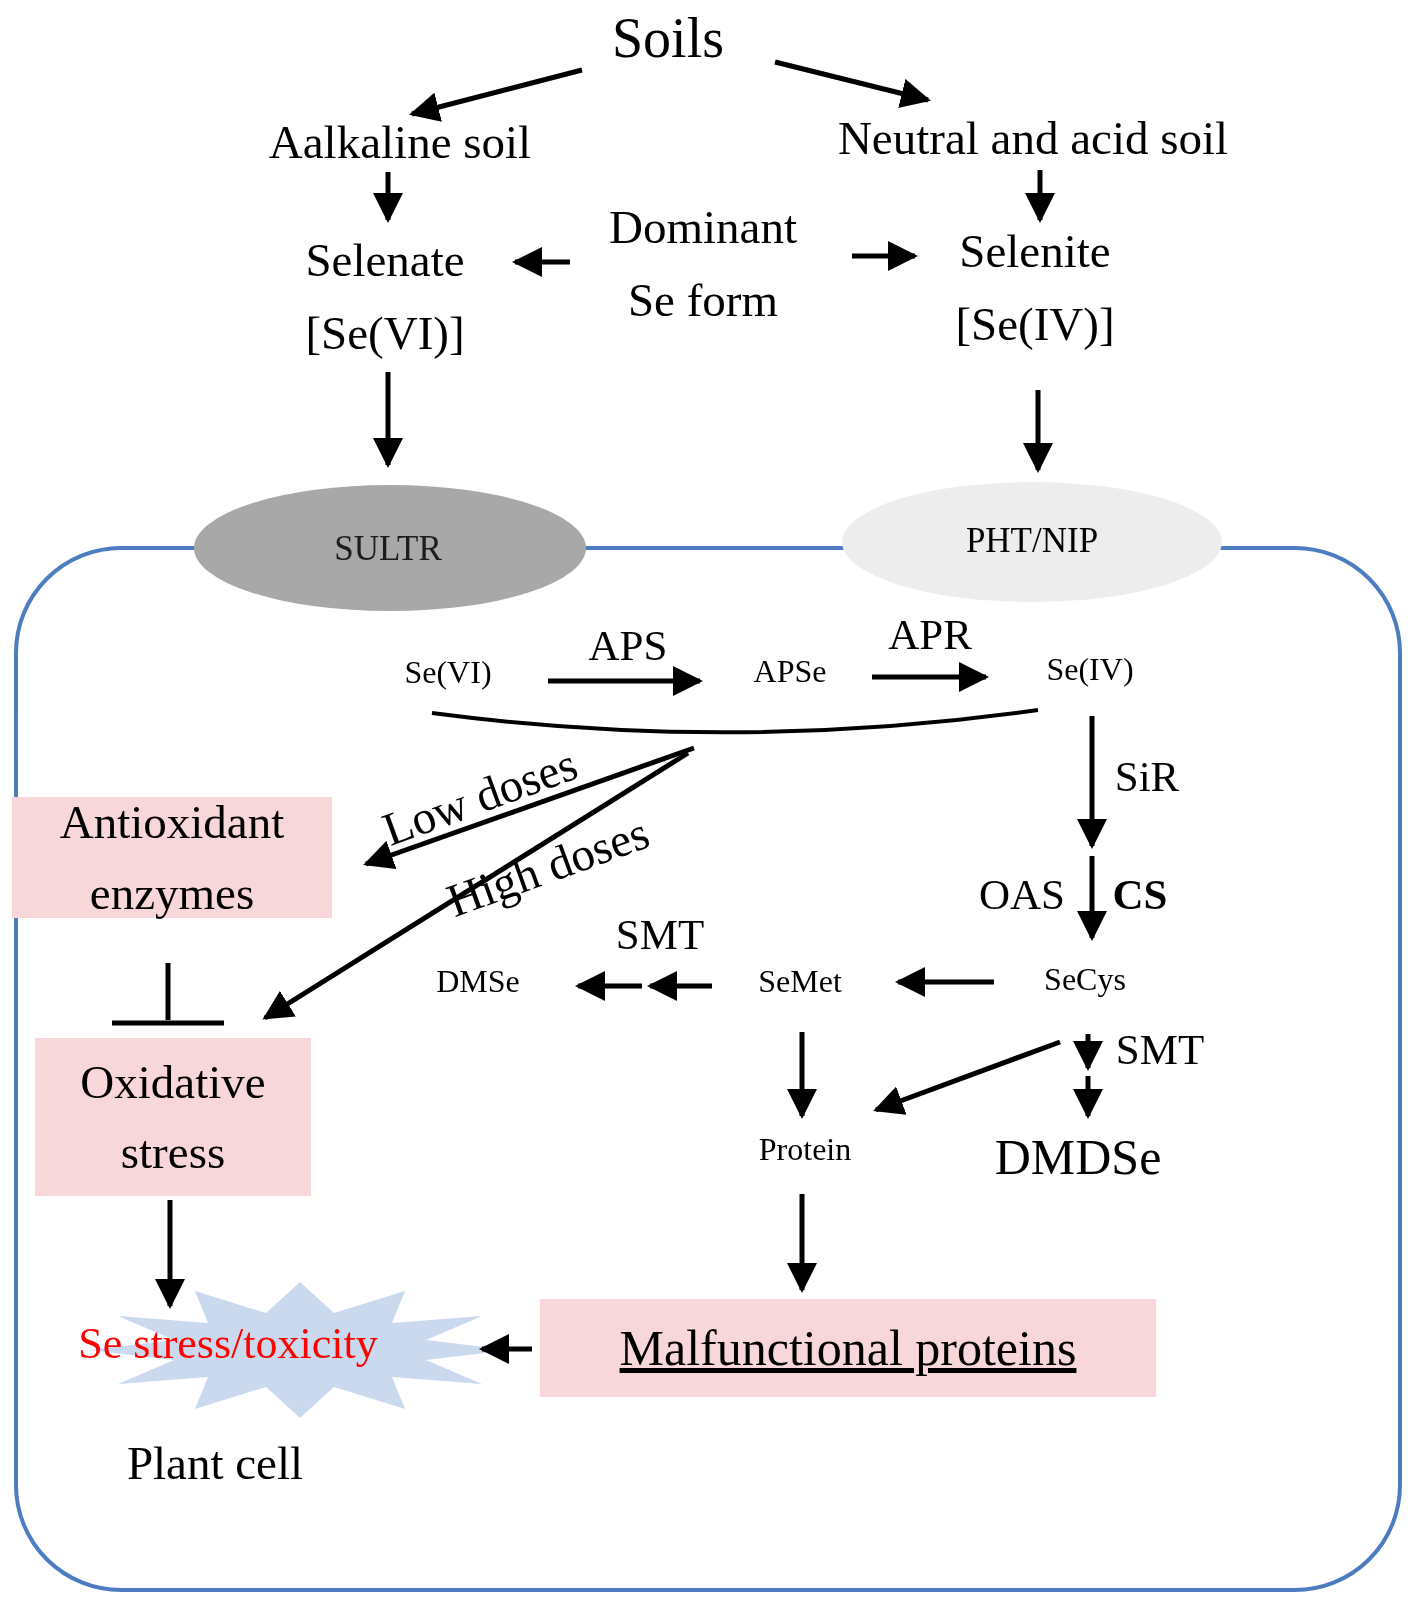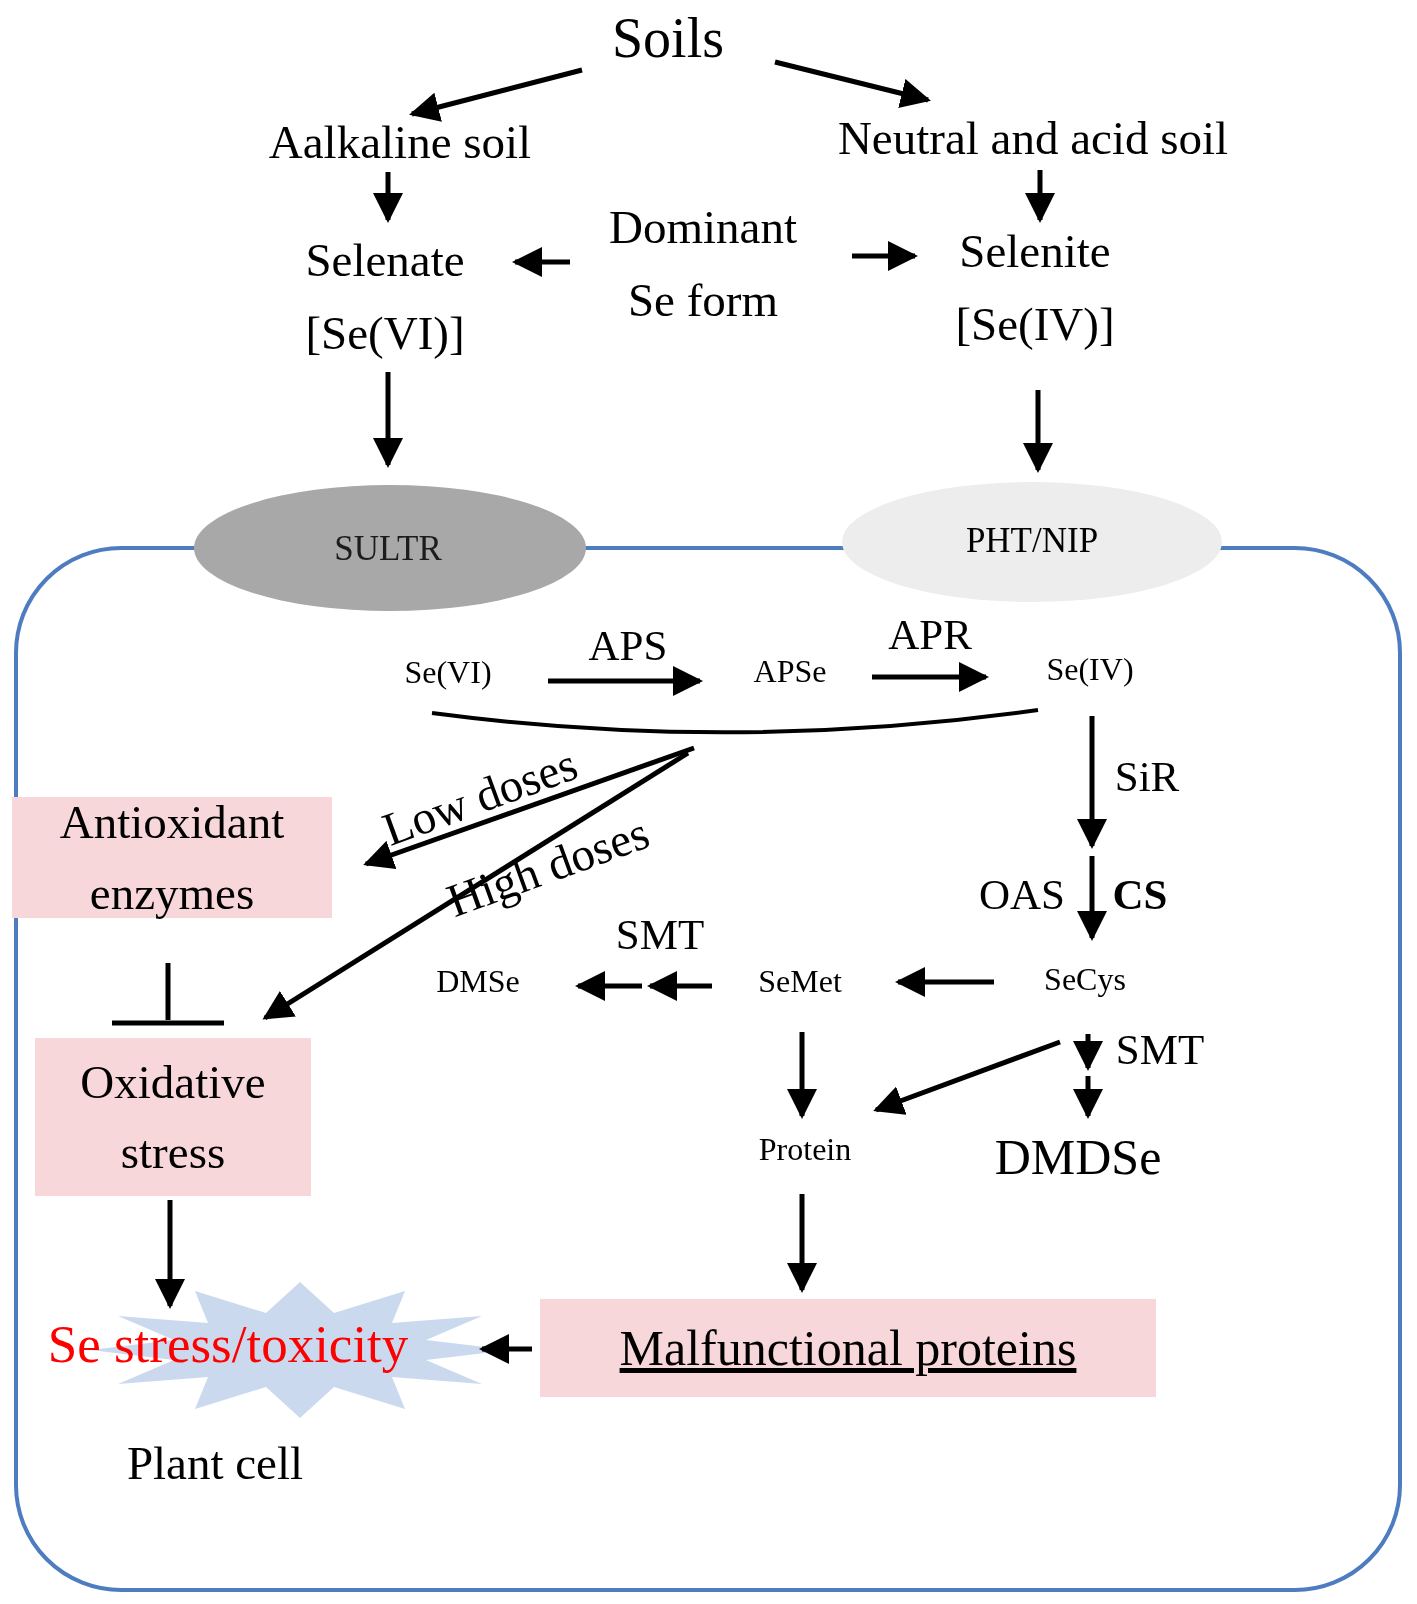--- a/index.html
+++ b/index.html
@@ -22,21 +22,21 @@
   }
   .rot { transform:translate(-50%,-50%) rotate(-20deg); }
   .pinkbox {
     position:absolute;
     background:#f8d7da;
     display:flex; flex-direction:column;
     align-items:center; justify-content:center;
     text-align:center;
     line-height:1.5;
   }
-  .fs56{font-size:56px;} .fs51{font-size:53px;} .fs50{font-size:50px;}
+  .fs56{font-size:56px;} .fs51{font-size:44px;} .fs50{font-size:50px;}
   .fs48{font-size:32px;} .fs47{font-size:47px;} .fs43{font-size:43px;}
   .fs40{font-size:35px;}
   .red{color:#fe0000;}
   .dark{color:#1c1c1c;}
 </style>
 </head>
 <body>
 
 <div id="stage">
 

